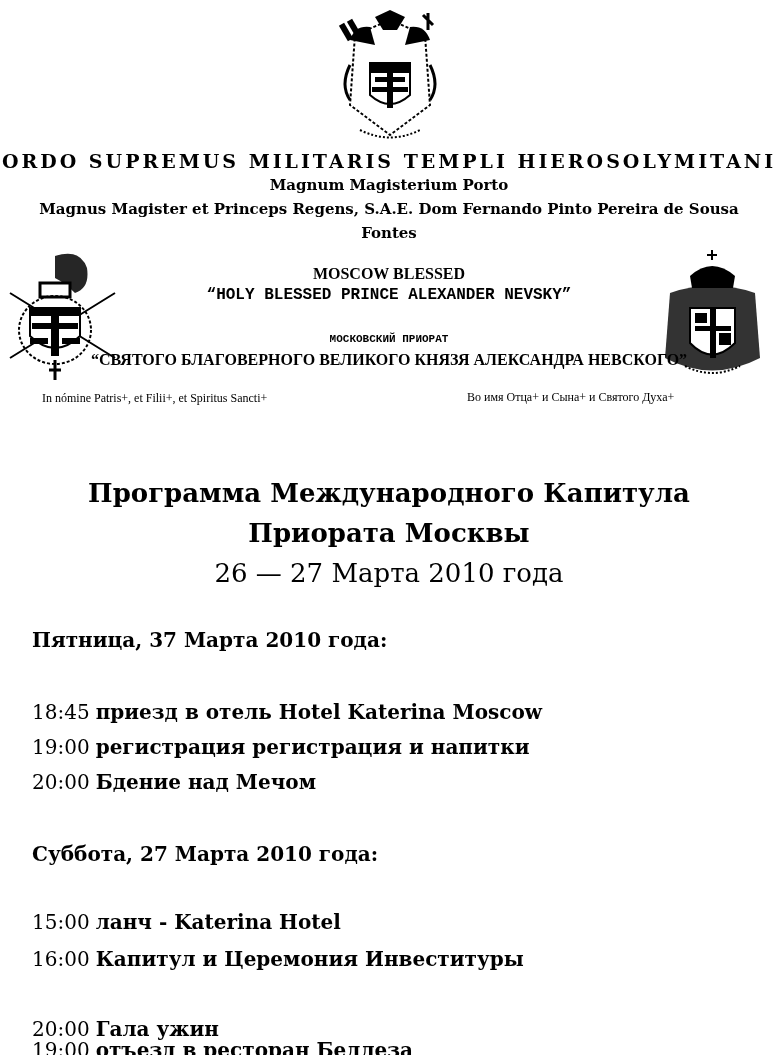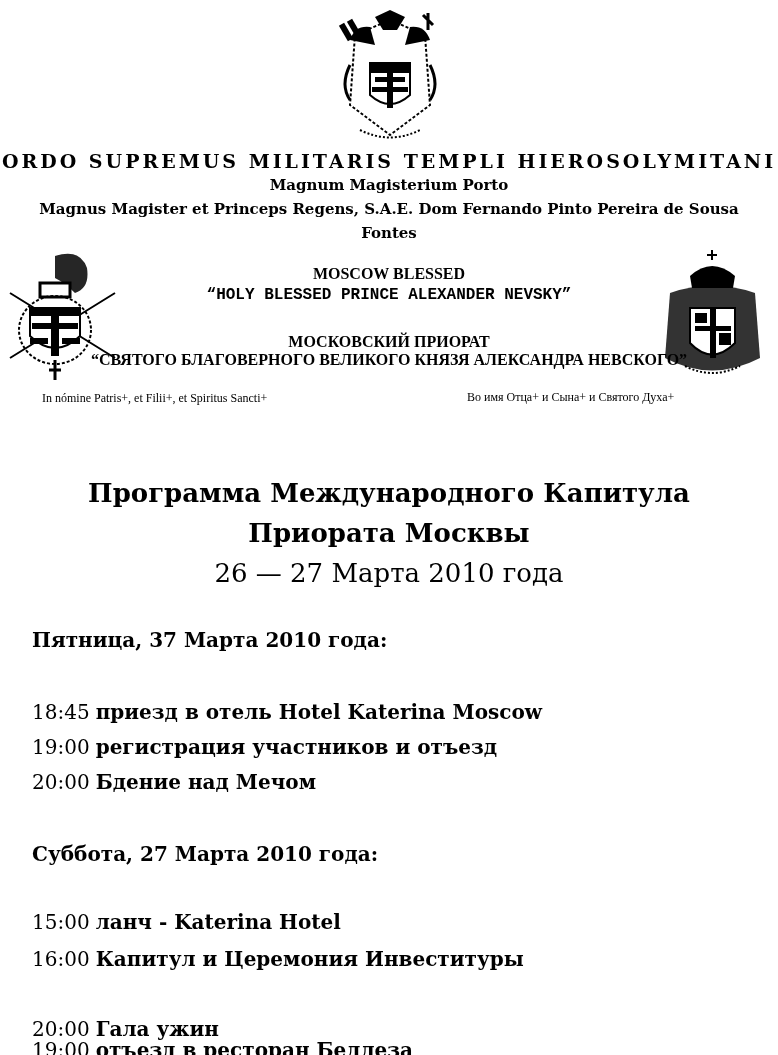--- a/index.html
+++ b/index.html
@@ -5,21 +5,21 @@
   html, body { margin: 0; padding: 0; background: #ffffff; }
   body { width: 778px; height: 1055px; position: relative; overflow: hidden; color: #000; font-family: "DejaVu Serif", serif; }
   .abs { position: absolute; }
   .center { left: 0; width: 778px; text-align: center; }
   .order-title { top: 150px; font-size: 19px; letter-spacing: 3px; font-weight: bold; font-family: "DejaVu Serif", serif; }
   .sub1 { top: 176px; font-size: 15px; font-weight: bold; }
   .sub2 { top: 200px; font-size: 15px; font-weight: bold; left: 20px; width: 738px; }
   .sub3 { top: 224px; font-size: 15px; font-weight: bold; }
   .prieure1 { top: 265px; font-size: 16px; font-weight: bold; font-family: "Liberation Serif", serif; }
   .prieure2 { top: 286px; font-size: 16px; font-weight: bold; font-family: Liberation Mono, monospace; }
-  .prieure3 { top: 333px; font-size: 16px; font-weight: bold; font-family: Liberation Serif, serif; }
+  .prieure3 { top: 333px; font-size: 11px; font-weight: bold; font-family: Liberation Mono, monospace; }
   .prieure4 { top: 351px; font-size: 16px; font-weight: bold; font-family: "Liberation Serif", serif; }
   .invoc-left { top: 391px; left: 42px; font-size: 12px; font-family: "Liberation Serif", serif; }
   .invoc-right { top: 390px; left: 467px; font-size: 12px; font-family: "Liberation Serif", serif; }
   .prog { font-size: 26px; font-weight: bold; font-family: "DejaVu Serif", serif; }
   .prog1 { top: 478px; }
   .prog2 { top: 518px; }
   .prog3 { top: 558px; font-weight: normal; }
   .dayhead { left: 32px; font-size: 20px; font-weight: bold; font-family: "DejaVu Serif", serif; }
   .day1 { top: 628px; }
   .day2 { top: 842px; }
@@ -88,21 +88,21 @@
 
 <div class="abs center prog prog1">Программа Международного Капитула</div>
 <div class="abs center prog prog2">Приората Москвы</div>
 <div class="abs center prog prog3">26 — 27 Марта 2010 года</div>
 
 <div class="abs dayhead day1">Пятница, 37 Марта 2010 года:</div>
 <div class="abs item" style="top:700px;">
   <span class="time">18:45</span><span>приезд в отель Hotel Katerina Moscow</span>
 </div>
 <div class="abs item" style="top:735px;">
-  <span class="time">19:00</span><span>регистрация участников и отъезд</span>
+  <span class="time">19:00</span><span>регистрация регистрация и напитки</span>
 </div>
 <div class="abs item" style="top:770px;">
   <span class="time">20:00</span><span>Бдение над Мечом</span>
 </div>
 
 <div class="abs dayhead day2">Суббота, 27 Марта  2010 года:</div>
 <div class="abs item" style="top:910px;">
   <span class="time">15:00</span><span>ланч - Katerina Hotel</span>
 </div>
 <div class="abs item" style="top:947px;">

